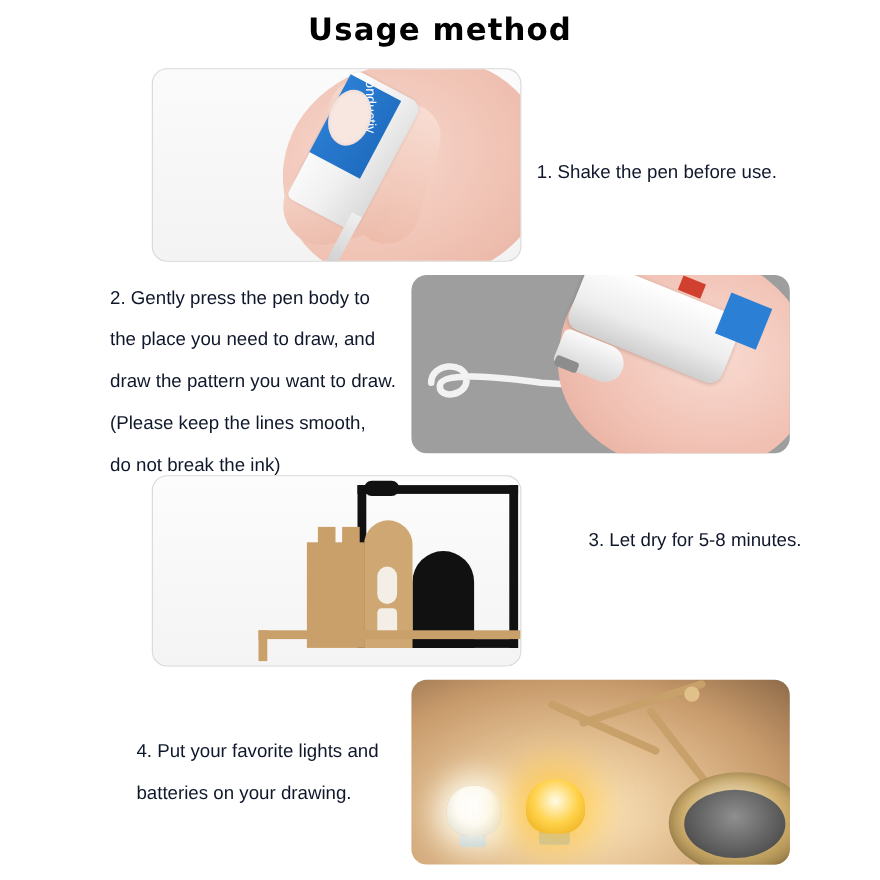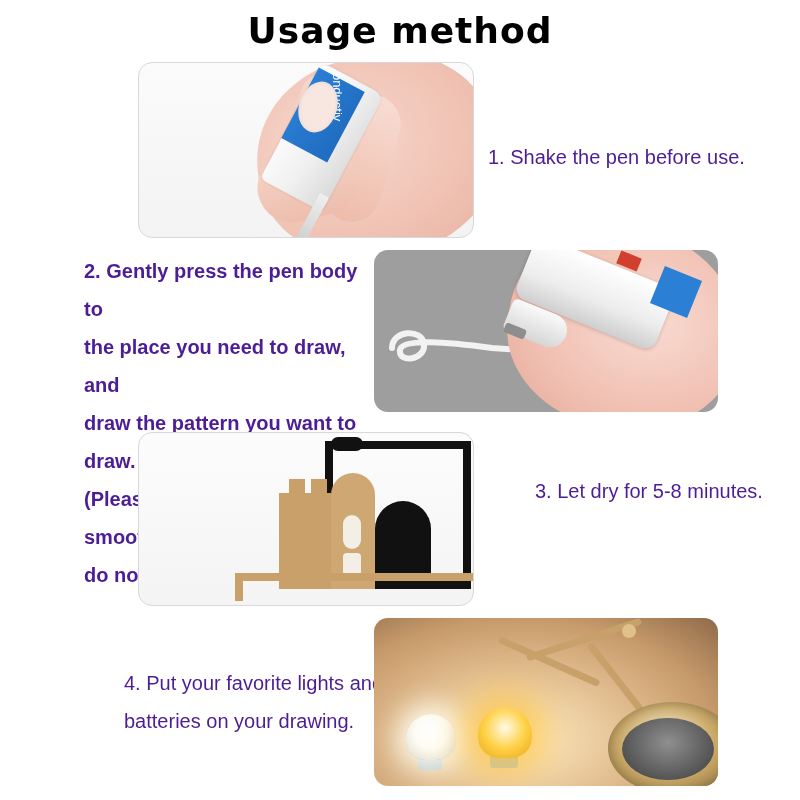--- a/index.html
+++ b/index.html
@@ -15,39 +15,39 @@
     overflow: hidden;
   }
   .title {
     position: absolute;
     top: 10px;
     left: 0;
     width: 800px;
     text-align: center;
     font-family: "DejaVu Sans", sans-serif;
     font-weight: bold;
-    font-size: 36px;
+    font-size: 28px;
     letter-spacing: 1px;
     color: #000000;
   }
 
   .panel {
     position: absolute;
     border-radius: 14px;
     overflow: hidden;
     box-sizing: border-box;
   }
   .panel.bordered {
     border: 1px solid #d8d8d8;
   }
 
   .caption {
     position: absolute;
-    font-size: 20px;
-    color: #4c1d95;
+    font-size: 17px;
+    color: #0f172a;
     line-height: 38px;
     white-space: pre-line;
   }
 
   
   #panel1 {
     left: 138px; top: 62px; width: 336px; height: 176px;
     background: linear-gradient(180deg,#fbfbfb 0%, #f3f3f3 100%);
   }
   .hand1 {
@@ -181,21 +181,21 @@
     position: absolute; right: 4px; top: 100px; width: 92px; height: 62px;
     border-radius: 50%;
     background: radial-gradient(ellipse at 50% 40%, #8f8f8f 0%, #5d5d5d 60%, #3a3a3a 100%);
   }
   .wire {
     position: absolute; background: #c8a06a; border-radius: 6px;
   }
 
   
   #cap1 { left: 488px; top: 138px; width: 300px; }
-  #cap2 { left: 84px; top: 252px; width: 290px; font-weight: bold; }
+  #cap2 { left: 100px; top: 252px; width: 290px; }
   #cap3 { left: 488px; top: 472px; width: 300px; margin-left: 47px; }
   #cap4 { left: 124px; top: 664px; width: 260px; }
 </style>
 </head>
 <body>
 
 <div class="title">Usage method</div>
 
 <div class="panel bordered" id="panel1">
   <div class="hand1"></div>

